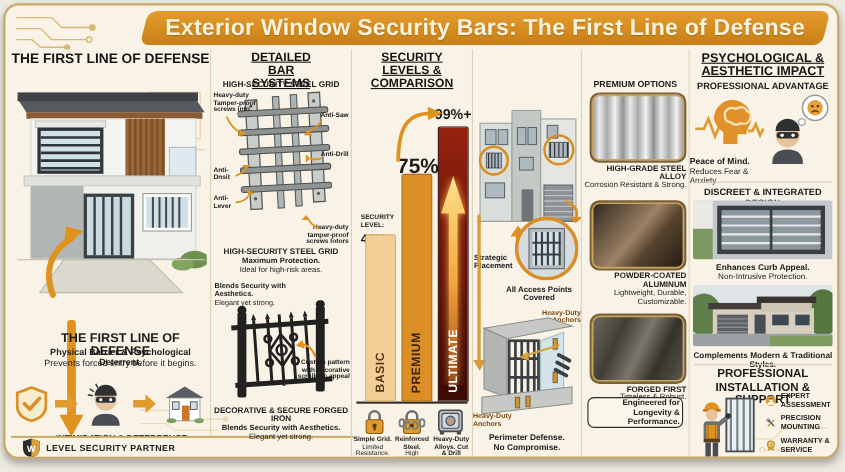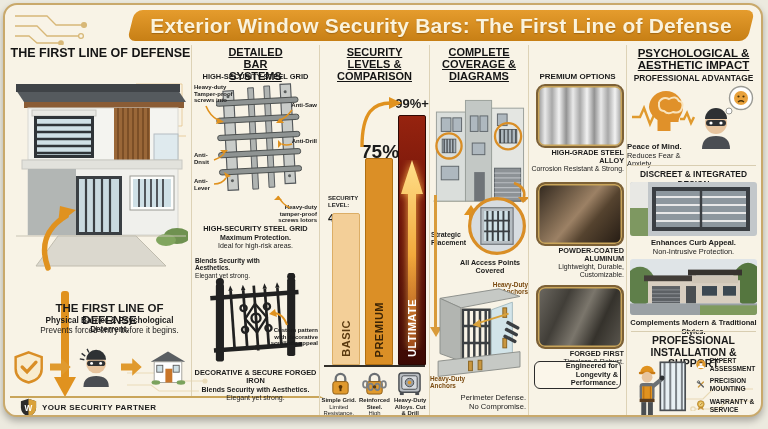--- a/index.html
+++ b/index.html
@@ -183,21 +183,21 @@
         </svg>
       </div>
       <div class="abs" style="left:40px;right:20px;top:349px;text-align:center;font-weight:bold;font-size:8px;line-height:1.15">INTIMIDATION &amp; DETERRENCE</div>
 
       <div class="logo-bar">
         <svg width="17" height="19" viewBox="0 0 26 30">
           <path d="M13 1 L25 5 V15 C25 23 19 27.5 13 29 C7 27.5 1 23 1 15 V5 Z" fill="#2b2b2b"></path>
           <path d="M13 1 L25 5 V15 C25 23 19 27.5 13 29 Z" fill="#D9A23B"></path>
           <text x="13" y="20" font-size="13" fill="#fff" text-anchor="middle" font-weight="bold">W</text>
         </svg>
-        <span class="logo-text">YOUR SECURITY PARTNER</span>
+        <span class="logo-text">LEVEL SECURITY PARTNER</span>
       </div>
     </div>
 
     <div class="col" style="width:128px">
       <div class="c-head"><span style="max-width:72px">DETAILED BAR SYSTEMS</span></div>
       <div class="sub-head" style="top:27px">HIGH-SECURITY STEEL GRID</div>
 
       <div class="abs" style="left:2px;right:2px;top:37px;height:142px">
         <svg class="abs" style="left:22px;top:0" width="86" height="118" viewBox="0 0 90 120">
           <g transform="rotate(-3 45 60)">
@@ -385,21 +385,20 @@
           <span class="blk">High Resistance. Tamper-Proof.</span>
         </div>
         <div class="lvl-cap">
           <span class="b blk">Heavy-Duty Alloys. Cut &amp; Drill Resistant.</span>
 
         </div>
       </div>
     </div>
 
     <div class="col" style="width:99px">
-      <div class="c-head"><span style="max-width:78px">COMPLETE COVERAGE &amp; DIAGRAMS</span></div>
 
       <svg class="abs" style="left:2px;top:38px" width="95" height="122" viewBox="0 0 95 126">
         <line x1="0" y1="122" x2="95" y2="122" stroke="#b9ae93" stroke-width="1.5"></line>
         <rect x="3" y="30" width="30" height="92" fill="#dadedb" stroke="#9aa09b"></rect>
         <rect x="33" y="18" width="27" height="104" fill="#c3c8c5" stroke="#9aa09b"></rect>
         <rect x="60" y="26" width="33" height="96" fill="#e4e6e2" stroke="#9aa09b"></rect>
         <g fill="#aeb8bf" stroke="#5f666b" stroke-width="1">
           <rect x="8" y="36" width="10" height="14"></rect>
             <rect x="20" y="36" width="9" height="14"></rect>
           <rect x="9" y="58" width="14" height="14"></rect>
@@ -474,21 +473,21 @@
           <rect x="70" y="40" width="15" height="3.6" rx="1.5"></rect>
             <rect x="72" y="47" width="15" height="3.6" rx="1.5"></rect>
             <rect x="74" y="54" width="15" height="3.6" rx="1.5"></rect>
         </g>
         <path d="M76 30 L44 40" stroke="#D9A23B" stroke-width="2" fill="none"></path>
         <polygon points="46,36 38,42 47,45" fill="#D9A23B"></polygon>
       </svg>
 
       <div class="abs" style="left:0;top:330px;width:40px;font-size:6.4px;font-weight:bold;line-height:1.1;color:#7a4a10">Heavy-Duty Anchors</div>
 
-      <div class="abs" style="left:2px;right:2px;top:348px;text-align:right;font-weight:normal;font-size:7.6px;line-height:1.2">
+      <div class="abs" style="left:2px;right:2px;top:348px;text-align:center;font-weight:bold;font-size:7.6px;line-height:1.2">
         <span class="blk">Perimeter Defense.</span>
         <span class="blk">No Compromise.</span>
       </div>
     </div>
 
     <div class="col" style="width:98px">
       <div class="sub-head" style="top:27px;font-size:8px">PREMIUM OPTIONS</div>
 
       <div class="swatch sw-steel" style="top:39px"></div>
       <div class="mat-cap" style="top:104px">

